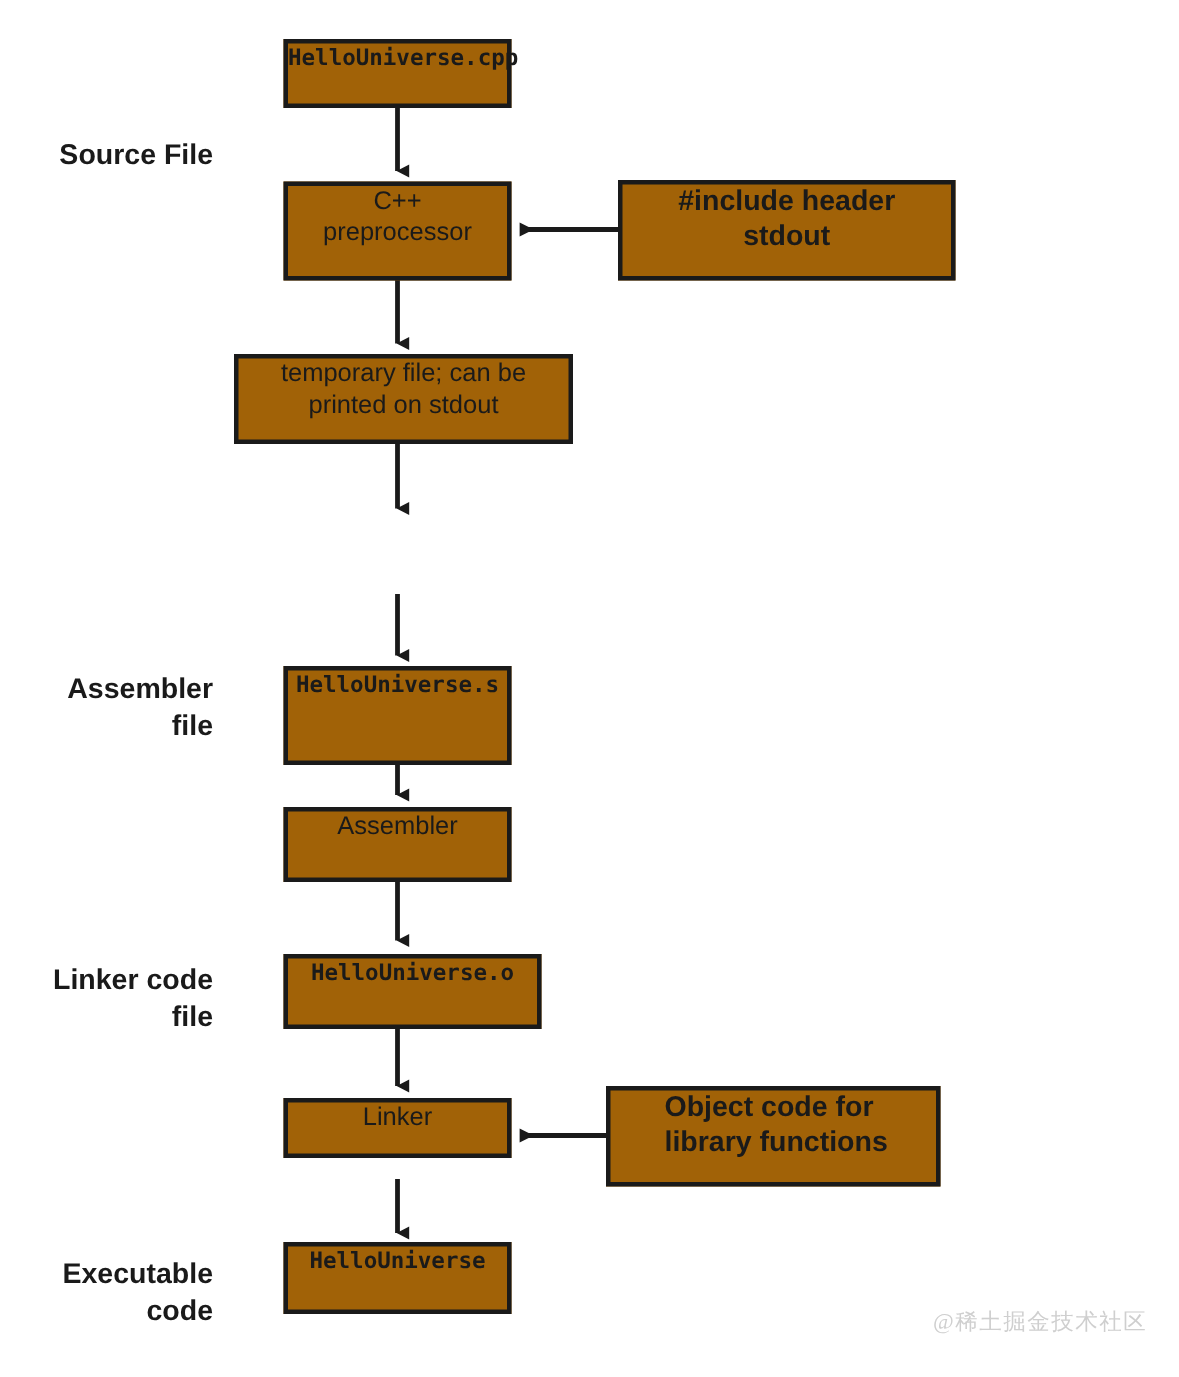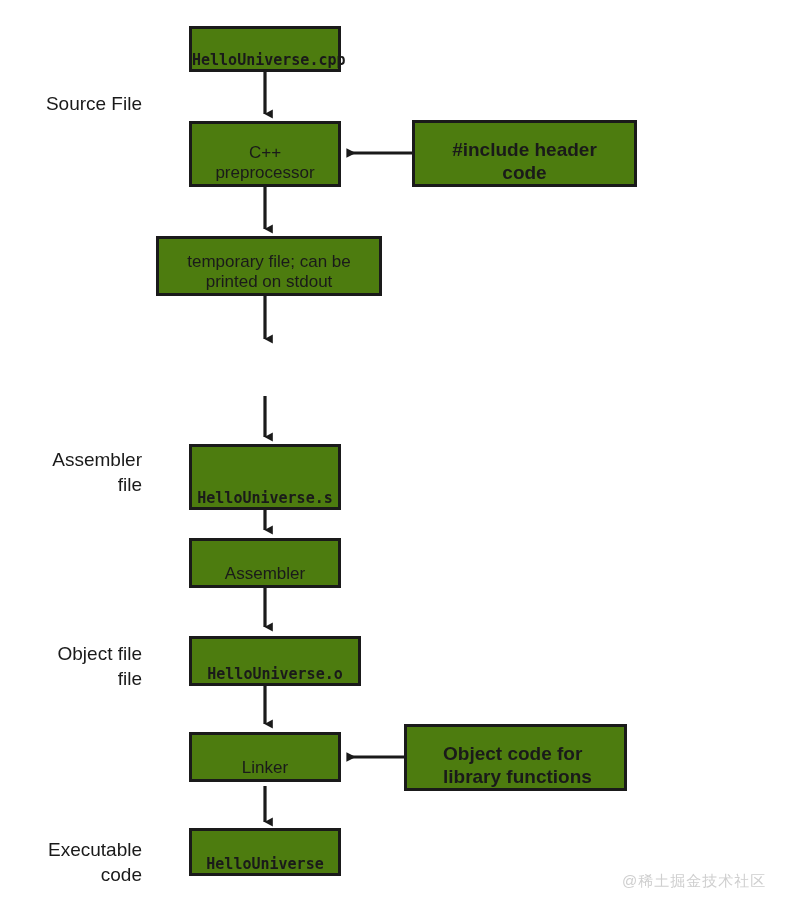--- a/index.html
+++ b/index.html
@@ -17,23 +17,23 @@
     height: 918px;
     background: #ffffff;
     overflow: hidden;
   }
 
   
   .node {
     position: absolute;
     box-sizing: border-box;
     border: 3px solid #1a1a1a;
-    background: #4d7c0f;
+    background: #a16207;
     display: flex;
-    align-items: flex-end;
+    align-items: flex-start;
     justify-content: center;
     text-align: center;
     line-height: 1.22;
     color: #1a1a1a;
   }
   .node .txt {
     display: block;
     width: 100%;
     padding: 0 6px;
     white-space: pre-line;
@@ -59,41 +59,41 @@
   }
   .node.left-align .txt {
     text-align: left;
     padding-left: 36px;
   }
 
   
   .stage-label {
     position: absolute;
     font-family: "Liberation Sans", sans-serif;
-    font-weight: 400;
+    font-weight: 700;
     font-size: 19px;
     color: #1a1a1a;
     text-align: right;
     line-height: 1.3;
     white-space: pre-line;
   }
 
   
   .conn {
     position: absolute;
   }
   .conn svg {
     display: block;
     overflow: visible;
   }
 
   
   .watermark {
     position: absolute;
-    font-family: Liberation Sans, sans-serif;
+    font-family: Liberation Serif, serif;
     font-size: 15px;
     color: #cfcfcf;
     letter-spacing: 1px;
     white-space: nowrap;
   }
 </style>
 </head>
 <body>
 
 <div id="canvas">
@@ -132,59 +132,59 @@
         <line x1="404" y1="757" x2="347" y2="757" marker-end="url(#ah-left)"></line>
       </g>
     </svg>
   </div>
 
   <div class="stage-label" style="left:10px; top:92px; width:132px;">Source File</div>
 
   <div class="stage-label" style="left:10px; top:448px; width:132px;">Assembler
 file</div>
 
-  <div class="stage-label" style="left:10px; top:642px; width:132px;">Object file
+  <div class="stage-label" style="left:10px; top:642px; width:132px;">Linker code
 file</div>
 
   <div class="stage-label" style="left:10px; top:838px; width:132px;">Executable
 code</div>
 
   <div class="node mono" style="left:189px; top:26px; width:152px; height:46px;">
     <span class="txt">HelloUniverse.cpp</span>
   </div>
 
   <div class="node plain" style="left:189px; top:121px; width:152px; height:66px;">
     <span class="txt">C++
 preprocessor</span>
   </div>
 
   <div class="node strong" style="left:412px; top:120px; width:225px; height:67px;">
     <span class="txt">#include header
-code</span>
+stdout</span>
   </div>
 
   <div class="node plain" style="left:156px; top:236px; width:226px; height:60px;">
     <span class="txt">temporary file; can be
 printed on stdout</span>
   </div>
 
 
   <div class="node mono" style="left:189px; top:444px; width:152px; height:66px;">
     <span class="txt">HelloUniverse.s</span>
   </div>
 
   <div class="node plain" style="left:189px; top:538px; width:152px; height:50px;">
     <span class="txt">Assembler</span>
   </div>
 
   <div class="node mono" style="left:189px; top:636px; width:172px; height:50px;">
     <span class="txt">HelloUniverse.o</span>
   </div>
 
-  <div class="node plain" style="left:189px; top:732px; width:152px; height:50px;">
+  <div class="node plain" style="left:189px; top:732px; width:152px; height:40px;">
     <span class="txt">Linker</span>
   </div>
 
   <div class="node mono" style="left:189px; top:828px; width:152px; height:48px;">
     <span class="txt">HelloUniverse</span>
   </div>
 
   <div class="node strong left-align" style="left:404px; top:724px; width:223px; height:67px;">
     <span class="txt">Object code for
 library functions</span>

